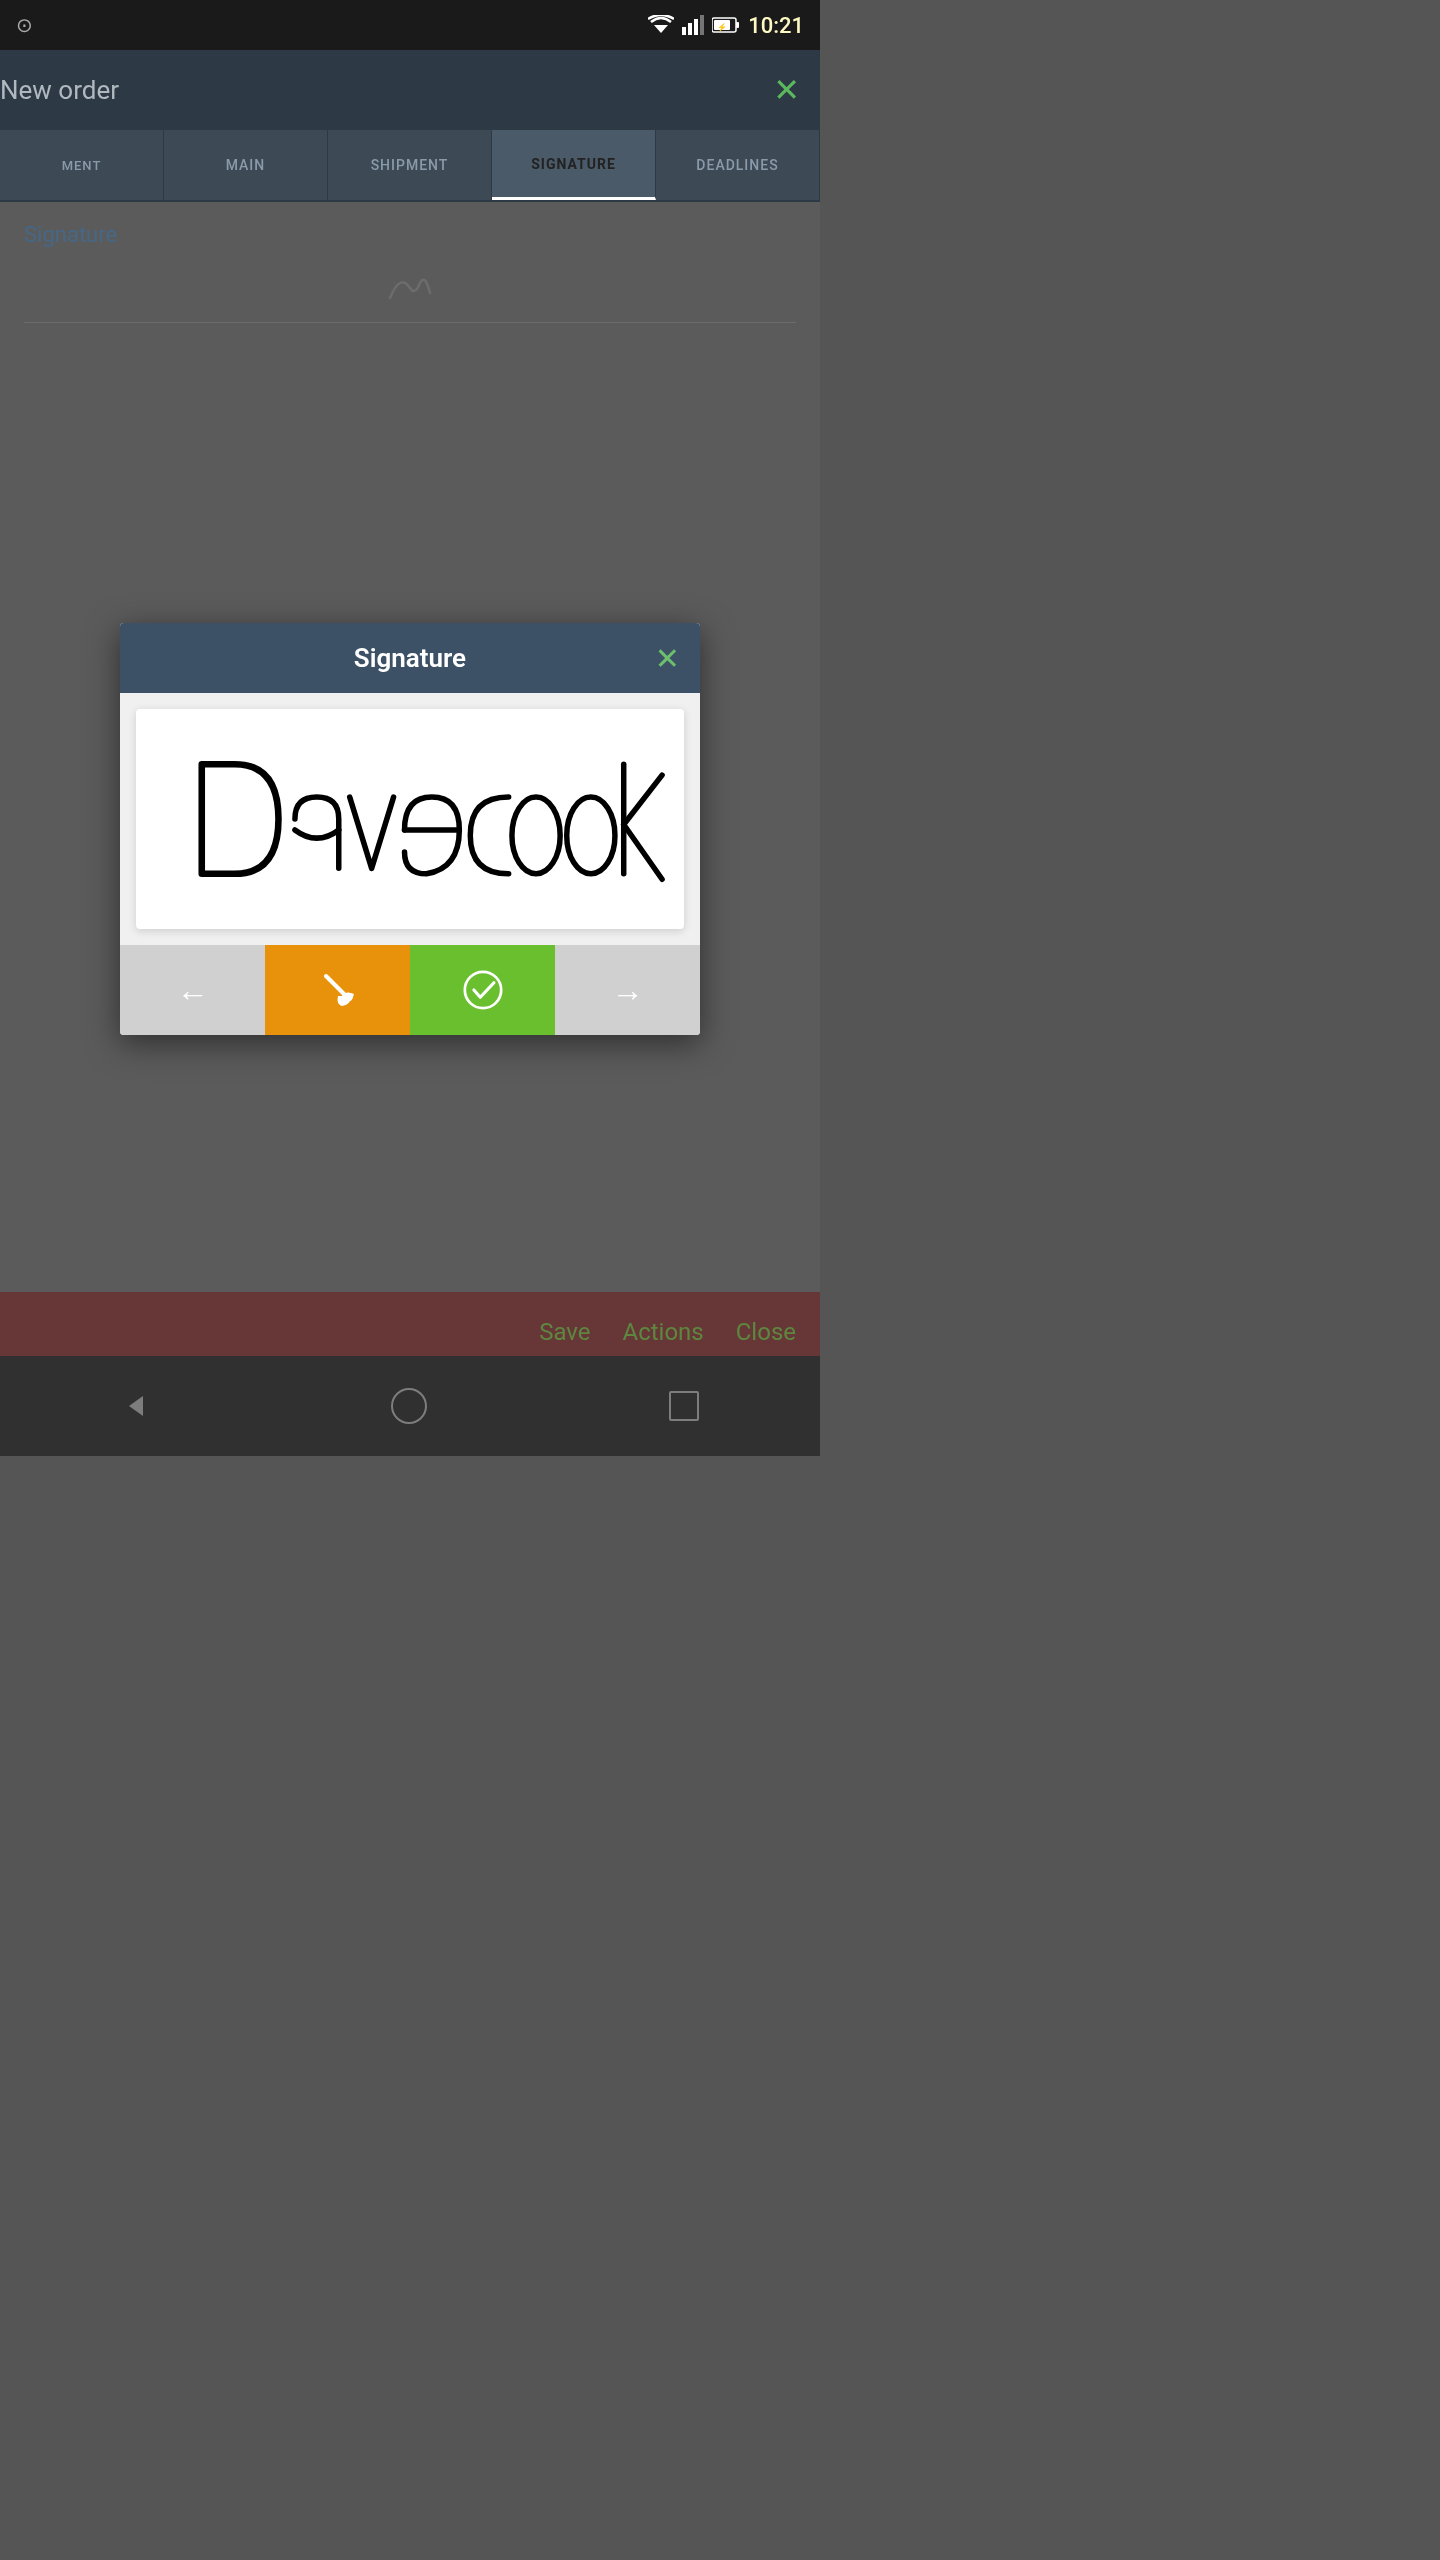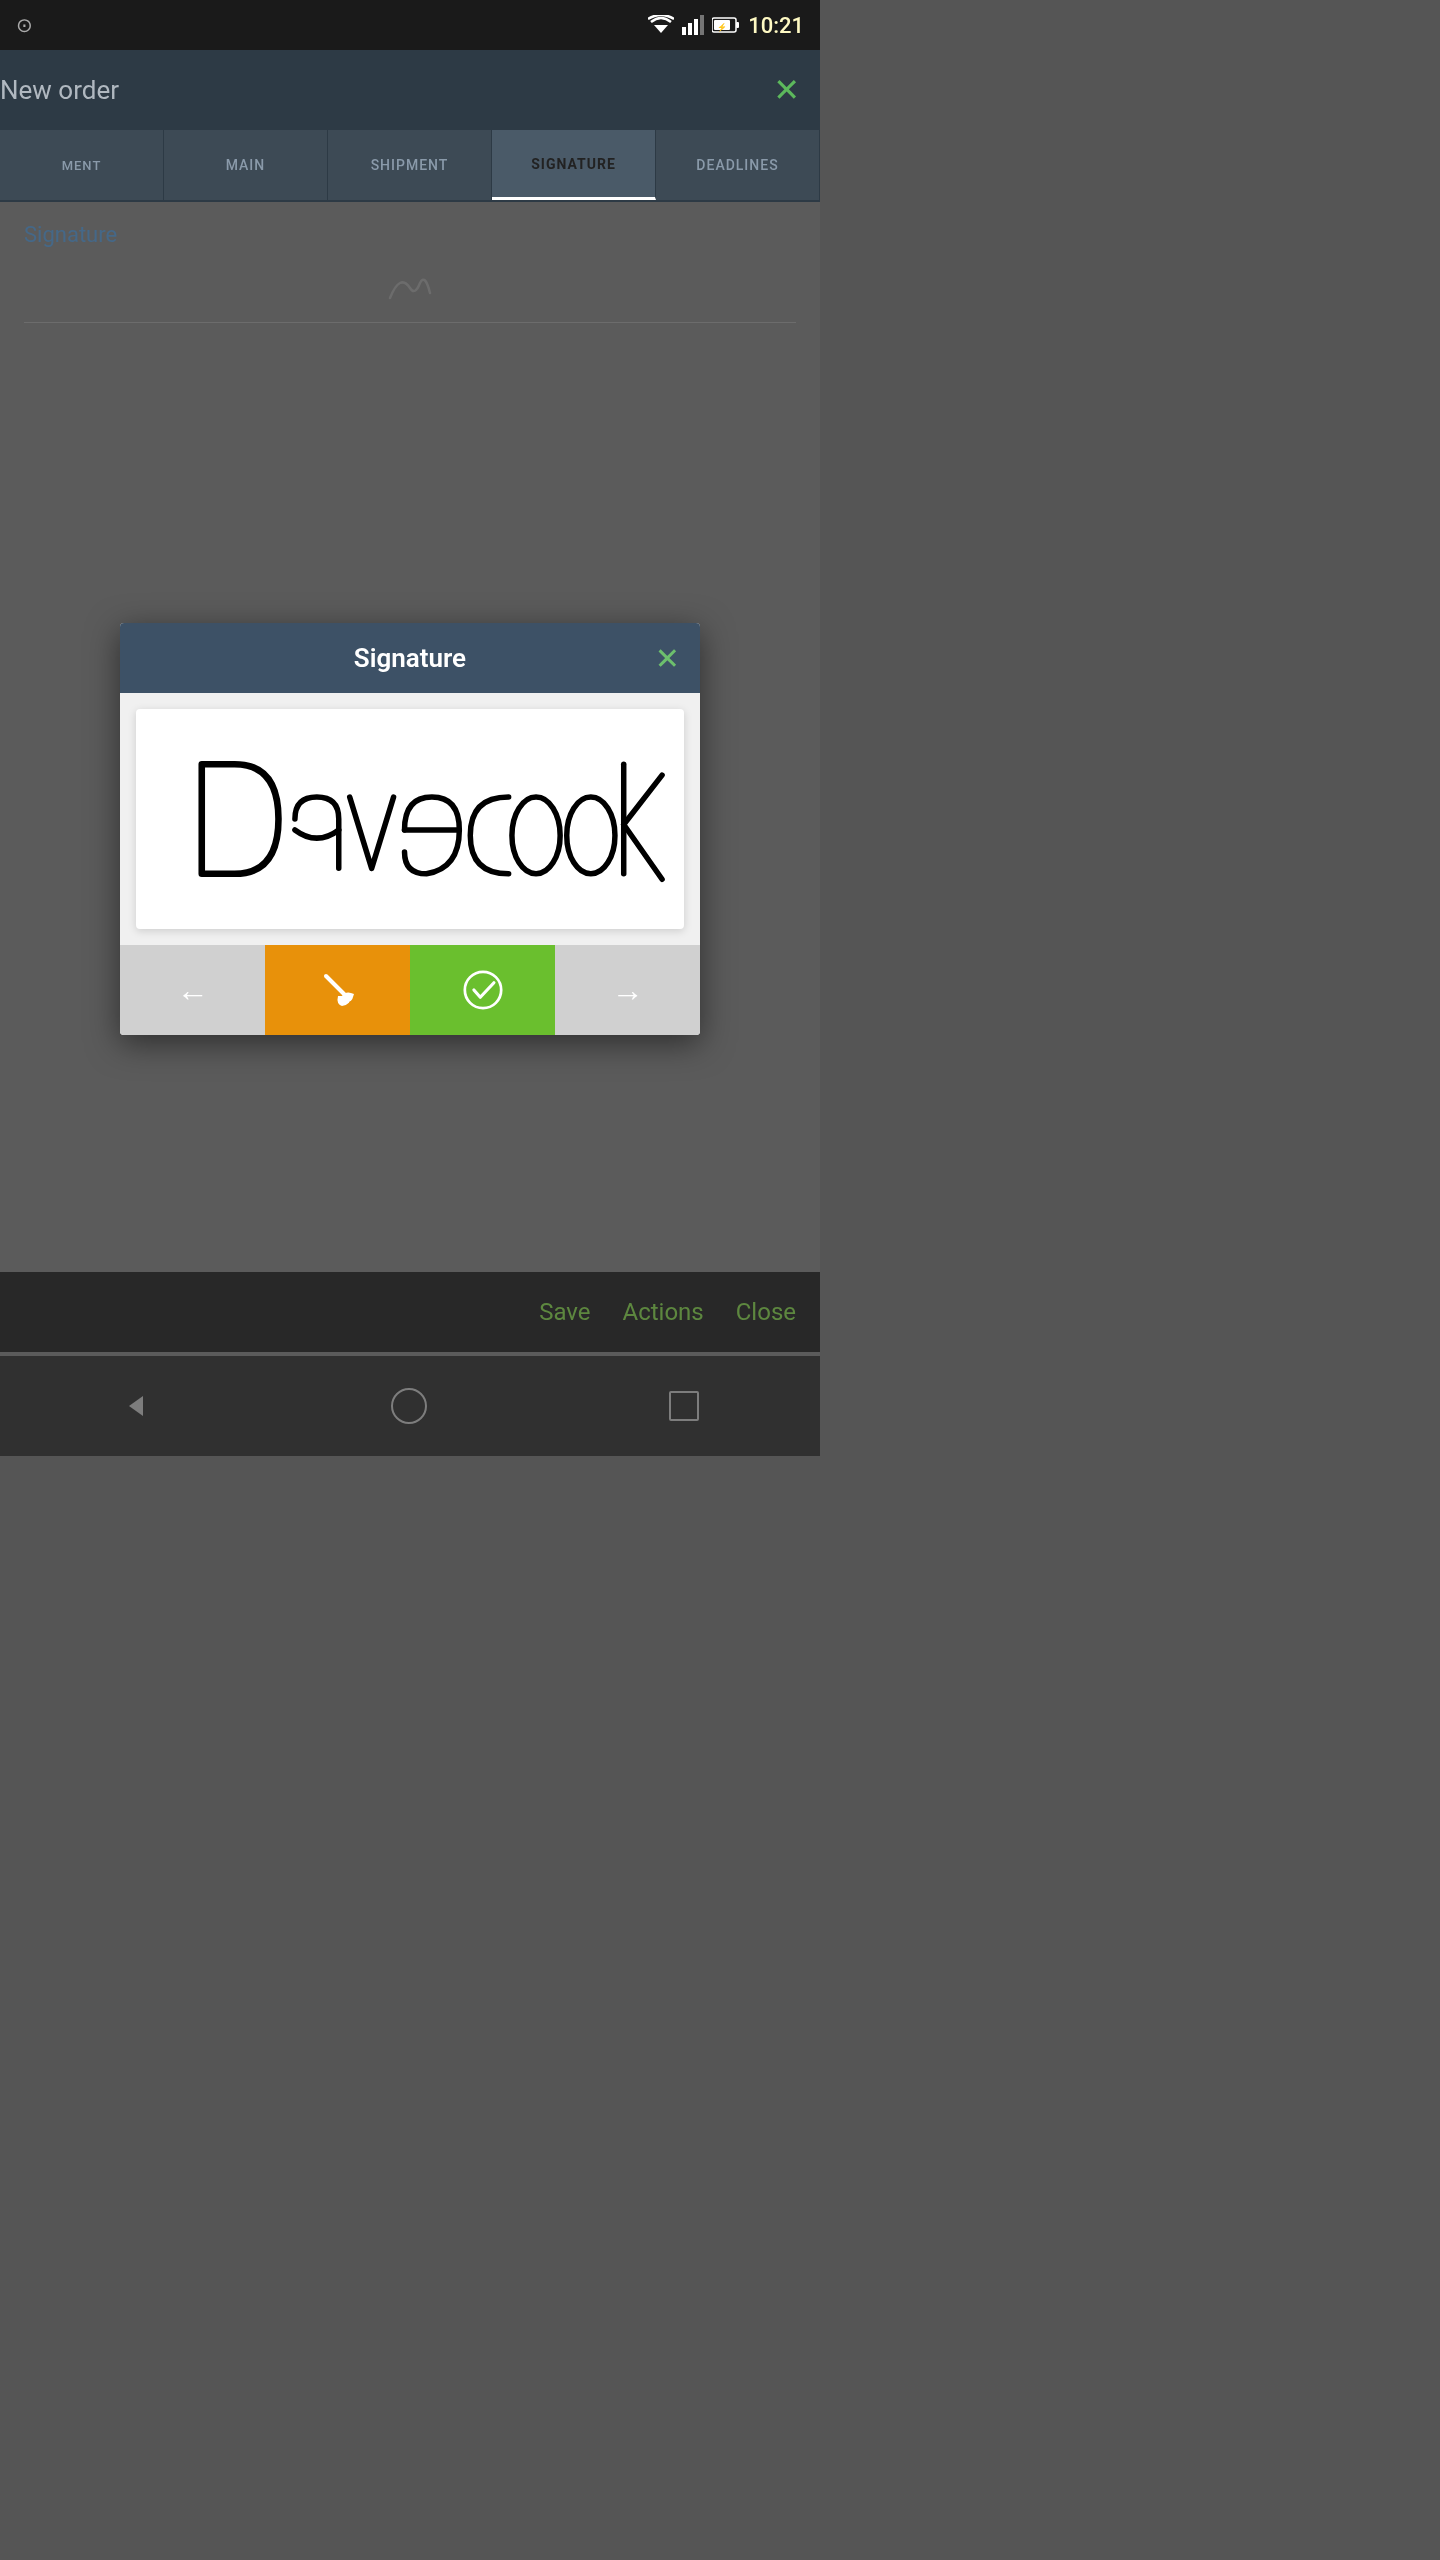--- a/index.html
+++ b/index.html
@@ -200,24 +200,24 @@
       color: white;
     }
     .action-btn.confirm {
       background: #6abf2e;
       color: white;
     }
 
     
     .bottom-bar {
       position: absolute;
-      bottom: 104px;
+      bottom: 84px;
       width: 100%;
       height: 80px;
-      background: #000000;
+      background: #7f1d1d;
       display: flex;
       align-items: center;
       justify-content: flex-end;
       padding: 12px 24px;
       gap: 32px;
     }
     .bottom-btn {
       color: #6abf2e;
       font-size: 24px;
       cursor: pointer;

